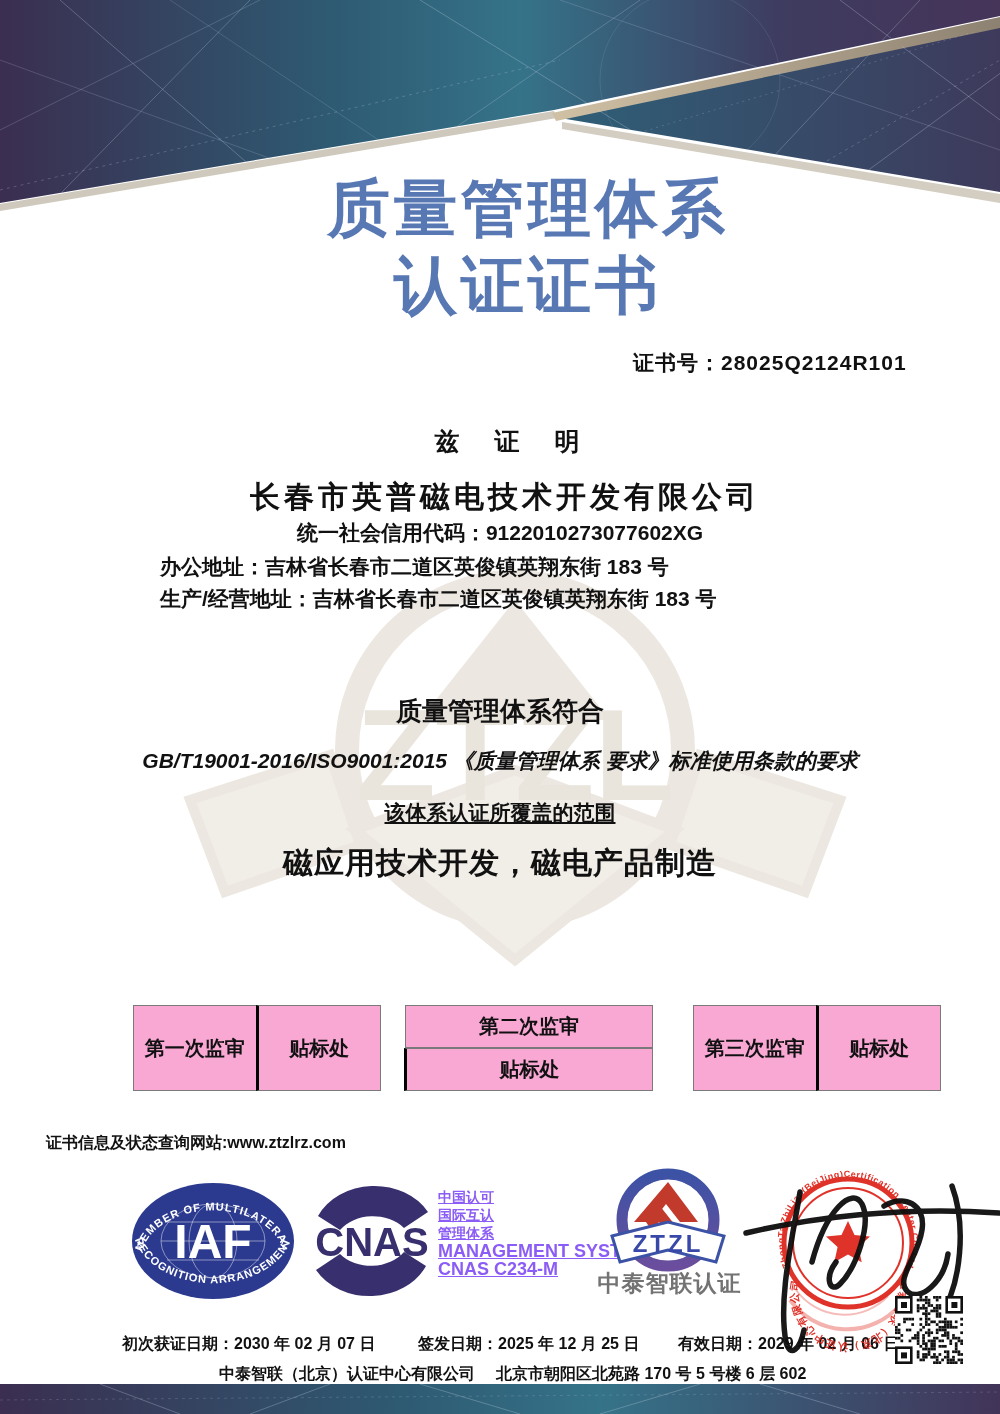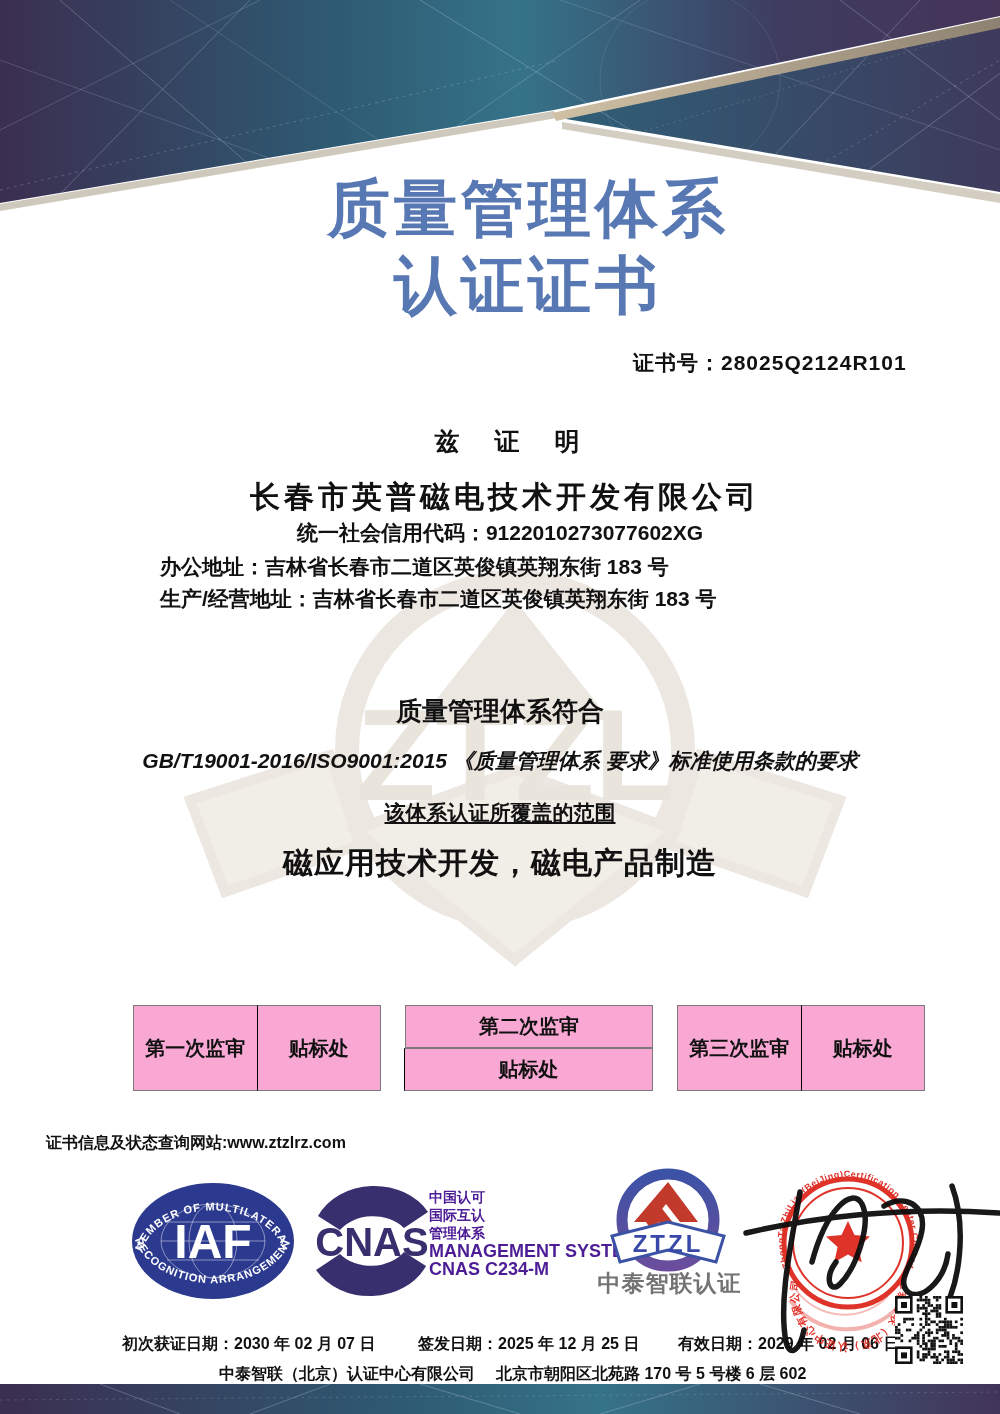--- a/index.html
+++ b/index.html
@@ -20,27 +20,27 @@
   .addresses{top:551px;left:160px;font-size:21px;font-weight:700;line-height:32px;}
   .conform{top:694px;font-size:26px;font-weight:700;}
   .standard{top:747px;font-size:21px;font-weight:700;font-style:italic;}
   .scopelabel{top:799px;font-size:21px;font-weight:700;text-decoration:underline;}
   .scope{top:843px;font-size:30px;font-weight:700;letter-spacing:1px;}
 
   
   .audit-group{position:absolute;top:1005px;width:248px;height:86px;display:flex;}
   .audit-cell{flex:1;border:1px solid #7a7a7a;display:flex;align-items:center;justify-content:center;
               font-size:20px;font-weight:700;background:#f9a8d4;}
-  .audit-cell+.audit-cell{border-left:1px solid #000000;margin-left:-1px;}
+  .audit-cell+.audit-cell{border-left:3px solid #000000;margin-left:-1px;}
 
   .notes{top:1096px;left:150px;width:760px;font-size:16px;font-weight:700;line-height:26px;}
   .querysite{top:1133px;left:46px;font-size:16px;font-weight:700;}
 
   
-  .cnas-text{top:1188px;left:429px;font-size:14px;font-weight:700;line-height:18px;color:#4c1d95;}
+  .cnas-text{top:1188px;left:438px;font-size:14px;font-weight:700;line-height:18px;color:#8b5cf6;text-decoration:underline;}
   .cnas-text .en{font-size:18px;font-weight:700;}
   .ztzl-label{top:1268px;left:592px;width:155px;text-align:center;font-size:23px;font-weight:700;color:#737373;letter-spacing:1px;}
 
   
   .dates-row{top:1334px;font-size:16px;font-weight:700;}
   .dates-row span{position:absolute;white-space:nowrap;}
   .d1{left:122px;} .d2{left:418px;} .d3{left:678px;}
   .issuer-row{top:1364px;font-size:16px;font-weight:700;}
   .issuer-row span{position:absolute;white-space:nowrap;}
   .i1{left:219px;} .i2{left:496px;}
@@ -135,21 +135,21 @@
   <div class="abs center scope">磁应用技术开发，磁电产品制造</div>
 
   <div class="audit-group" style="left:133px;">
     <div class="audit-cell">第一次监审</div>
     <div class="audit-cell">贴标处</div>
   </div>
   <div class="audit-group" style="left:405px;flex-direction:column;">
     <div class="audit-cell">第二次监审</div>
     <div class="audit-cell">贴标处</div>
   </div>
-  <div class="audit-group" style="left:677px;">
+  <div class="audit-group" style="left:693px;">
     <div class="audit-cell">第三次监审</div>
     <div class="audit-cell">贴标处</div>
   </div>
 
   <div class="abs querysite">证书信息及状态查询网站:www.ztzlrz.com</div>
 
   <svg class="layer" width="1000" height="1414" viewBox="0 0 1000 1414" style="z-index:1;">
     <defs>
       <path id="iafTop" d="M142,1252 A72,50 0 0 1 284,1252"></path>
       <path id="iafBot" d="M134,1236 A80,56 0 0 0 292,1236"></path>

